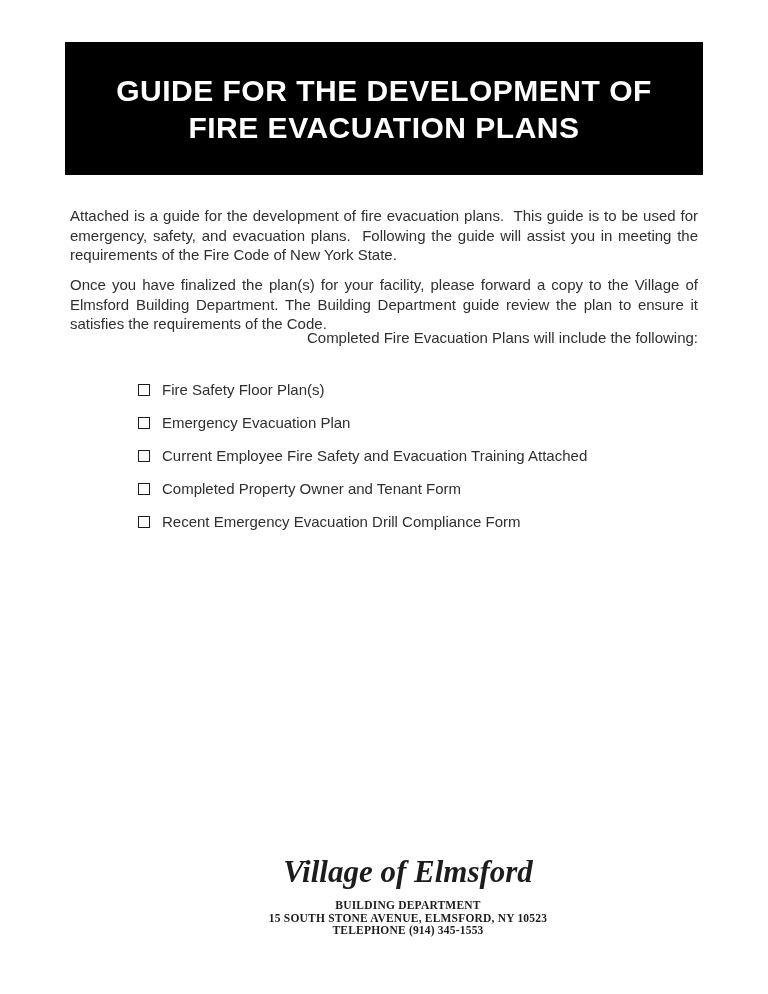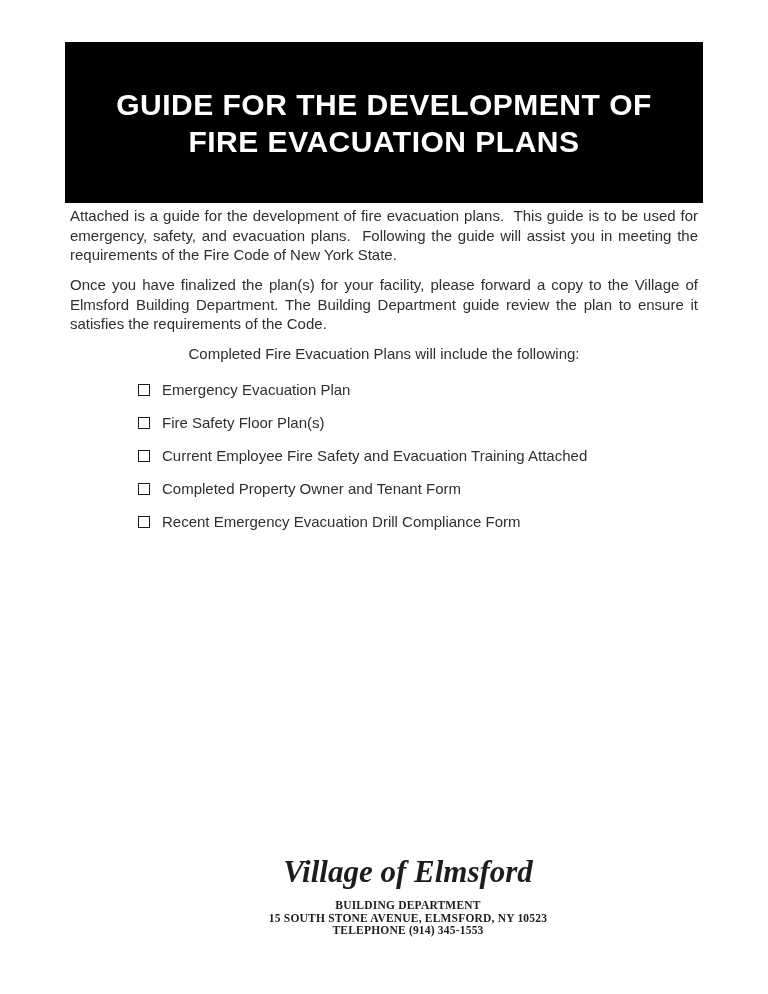--- a/index.html
+++ b/index.html
@@ -16,21 +16,21 @@
     color: var(--body-text, #2f2f2f);
     overflow: hidden;
   }
 
   
   .banner {
     position: absolute;
     left: 65px;
     top: 42px;
     width: 638px;
-    height: 161px;
+    height: 133px;
     background: var(--banner-bg, #000000);
     color: var(--banner-text, #ffffff);
     display: flex;
     align-items: center;
     justify-content: center;
   }
   .banner-title {
     text-align: center;
     font-size: 30px;
     line-height: 37px;
@@ -44,21 +44,21 @@
     left: 70px;
     width: 628px;
     margin: 0;
     font-size: 15px;
     line-height: 19.5px;
     text-align: justify;
     white-space: pre-wrap;
   }
   .p1 { top: 206px; }
   .p2 { top: 275px; }
-  .intro { top: 344px; text-align: center; }
+  .intro { top: 328px; text-align: right; }
 
   
   .checklist {
     position: absolute;
     left: 138px;
     top: 383px;
     margin: 0;
     padding: 0;
     list-style: none;
   }
@@ -120,25 +120,25 @@
 
   <p class="para p1">Attached is a guide for the development of fire evacuation plans.  This guide is to be used for emergency, safety, and evacuation plans.  Following the guide will assist you in meeting the requirements of the Fire Code of New York State.</p>
 
   <p class="para p2">Once you have finalized the plan(s) for your facility, please forward a copy to the Village of Elmsford Building Department. The Building Department guide review the plan to ensure it satisfies the requirements of the Code.</p>
 
   <p class="para intro">Completed Fire Evacuation Plans will include the following:</p>
 
   <ul class="checklist">
     <li class="check-item">
       <span class="checkbox"></span>
-      <span class="check-label">Emergency Evacuation Plan</span>
+      <span class="check-label">Fire Safety Floor Plan(s)</span>
     </li>
     <li class="check-item">
       <span class="checkbox"></span>
-      <span class="check-label">Fire Safety Floor Plan(s)</span>
+      <span class="check-label">Emergency Evacuation Plan</span>
     </li>
     <li class="check-item">
       <span class="checkbox"></span>
       <span class="check-label">Current Employee Fire Safety and Evacuation Training Attached</span>
     </li>
     <li class="check-item">
       <span class="checkbox"></span>
       <span class="check-label">Completed Property Owner and Tenant Form</span>
     </li>
     <li class="check-item">

